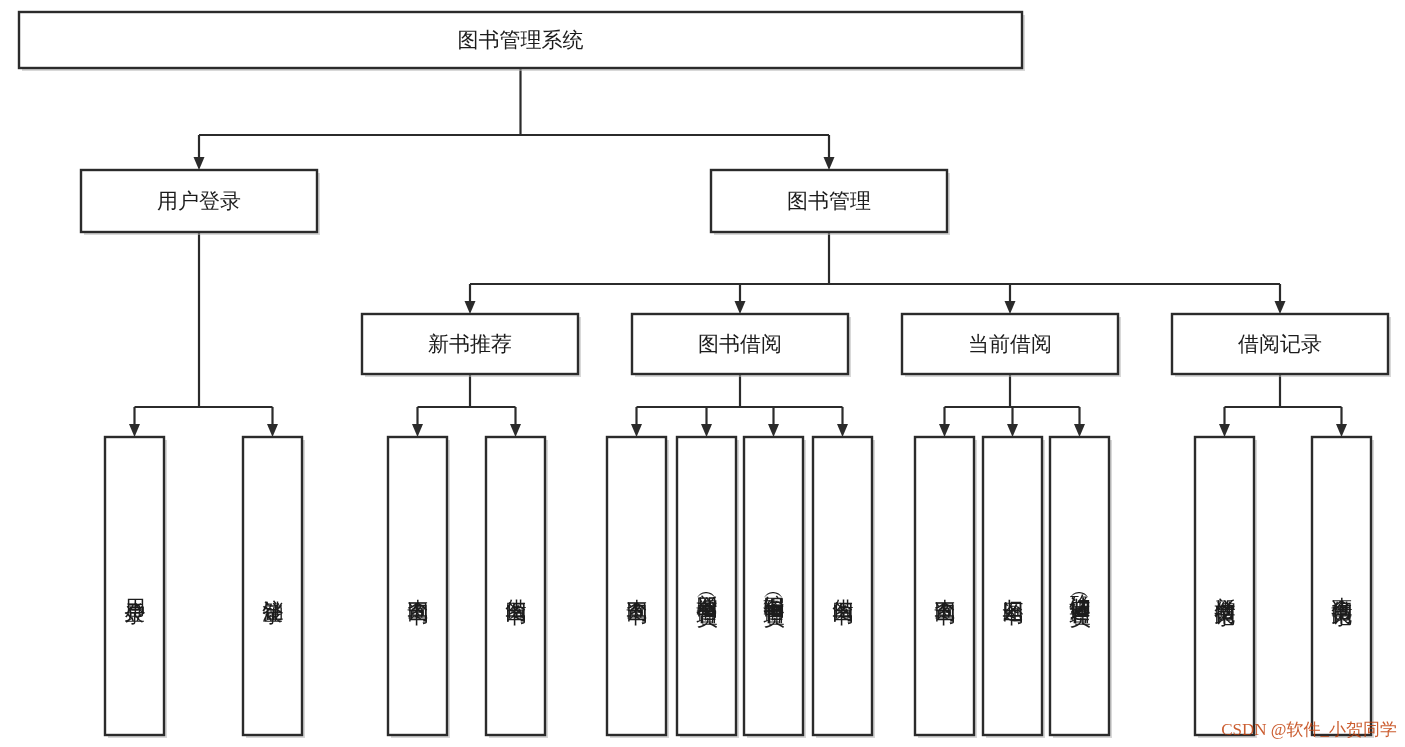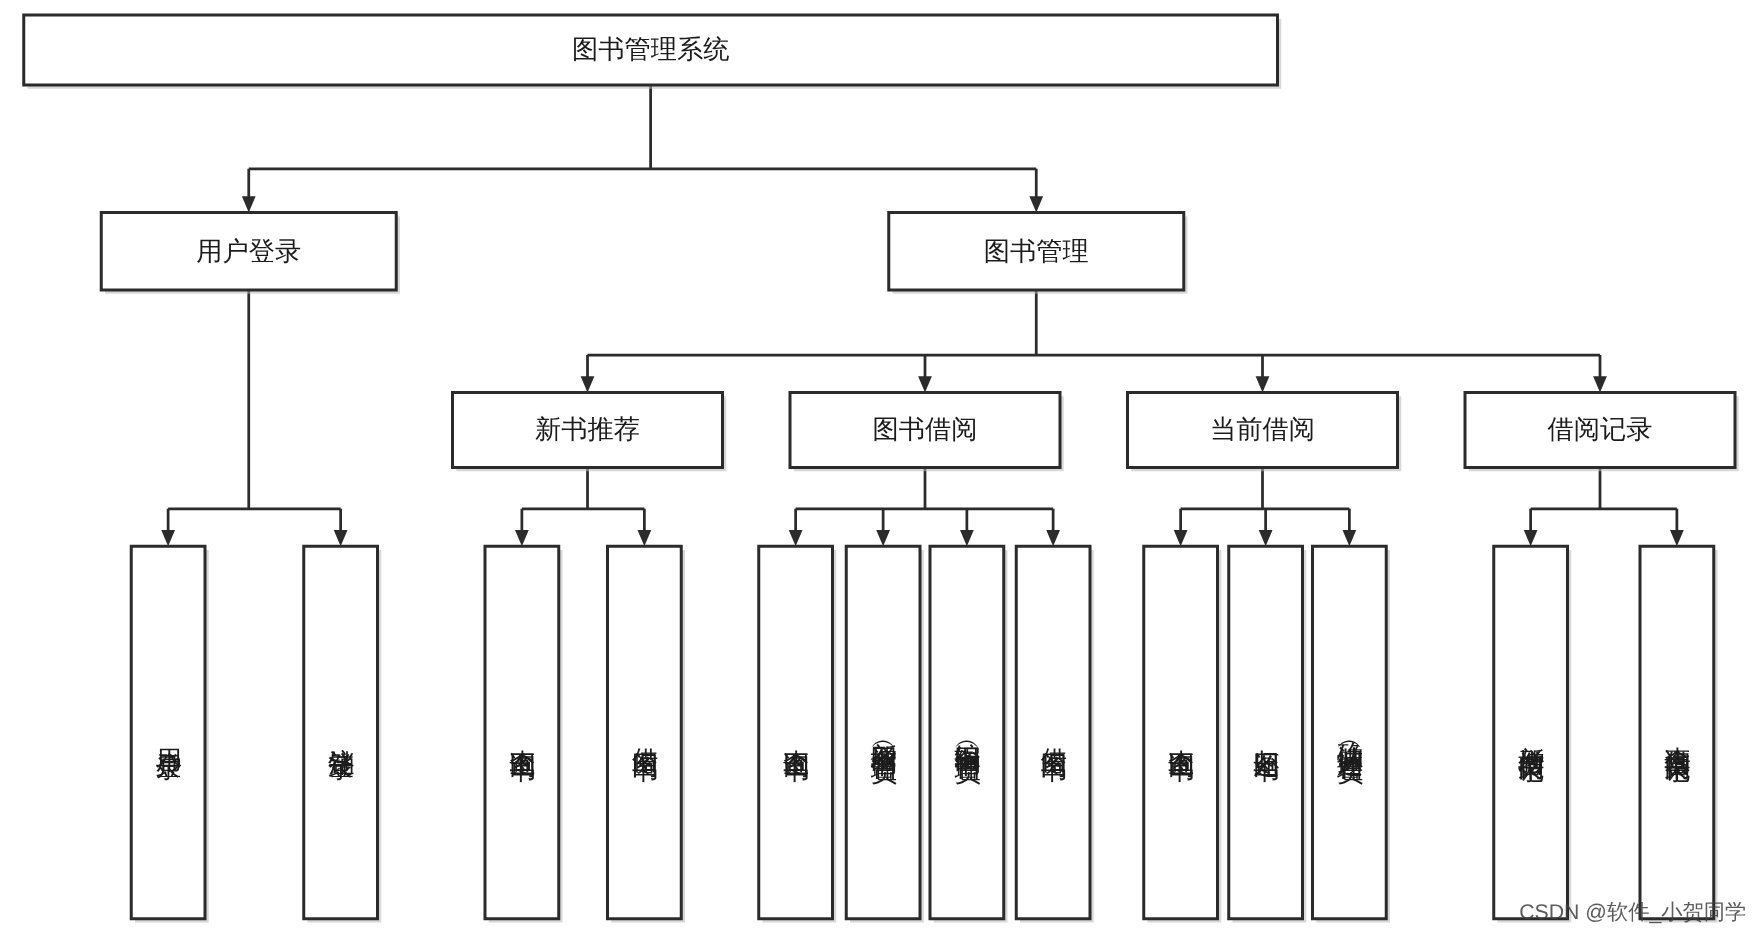--- a/index.html
+++ b/index.html
@@ -63,23 +63,23 @@
     display: flex;
     align-items: center;
     justify-content: center;
     white-space: nowrap;
     pointer-events: none;
   }
   .watermark {
     position: absolute;
     right: 8px;
     bottom: 6px;
-    font-family: Liberation Sans, sans-serif;
+    font-family: Liberation Serif, serif;
     font-size: 17px;
-    color: #404040;
+    color: #c2410c;
     opacity: 0.85;
     white-space: nowrap;
   }
 </style>
 </head>
 <body>
 
 <div id="diagram-root">
 
   <svg class="flow" viewBox="0 0 1405 747" xmlns="http://www.w3.org/2000/svg">

